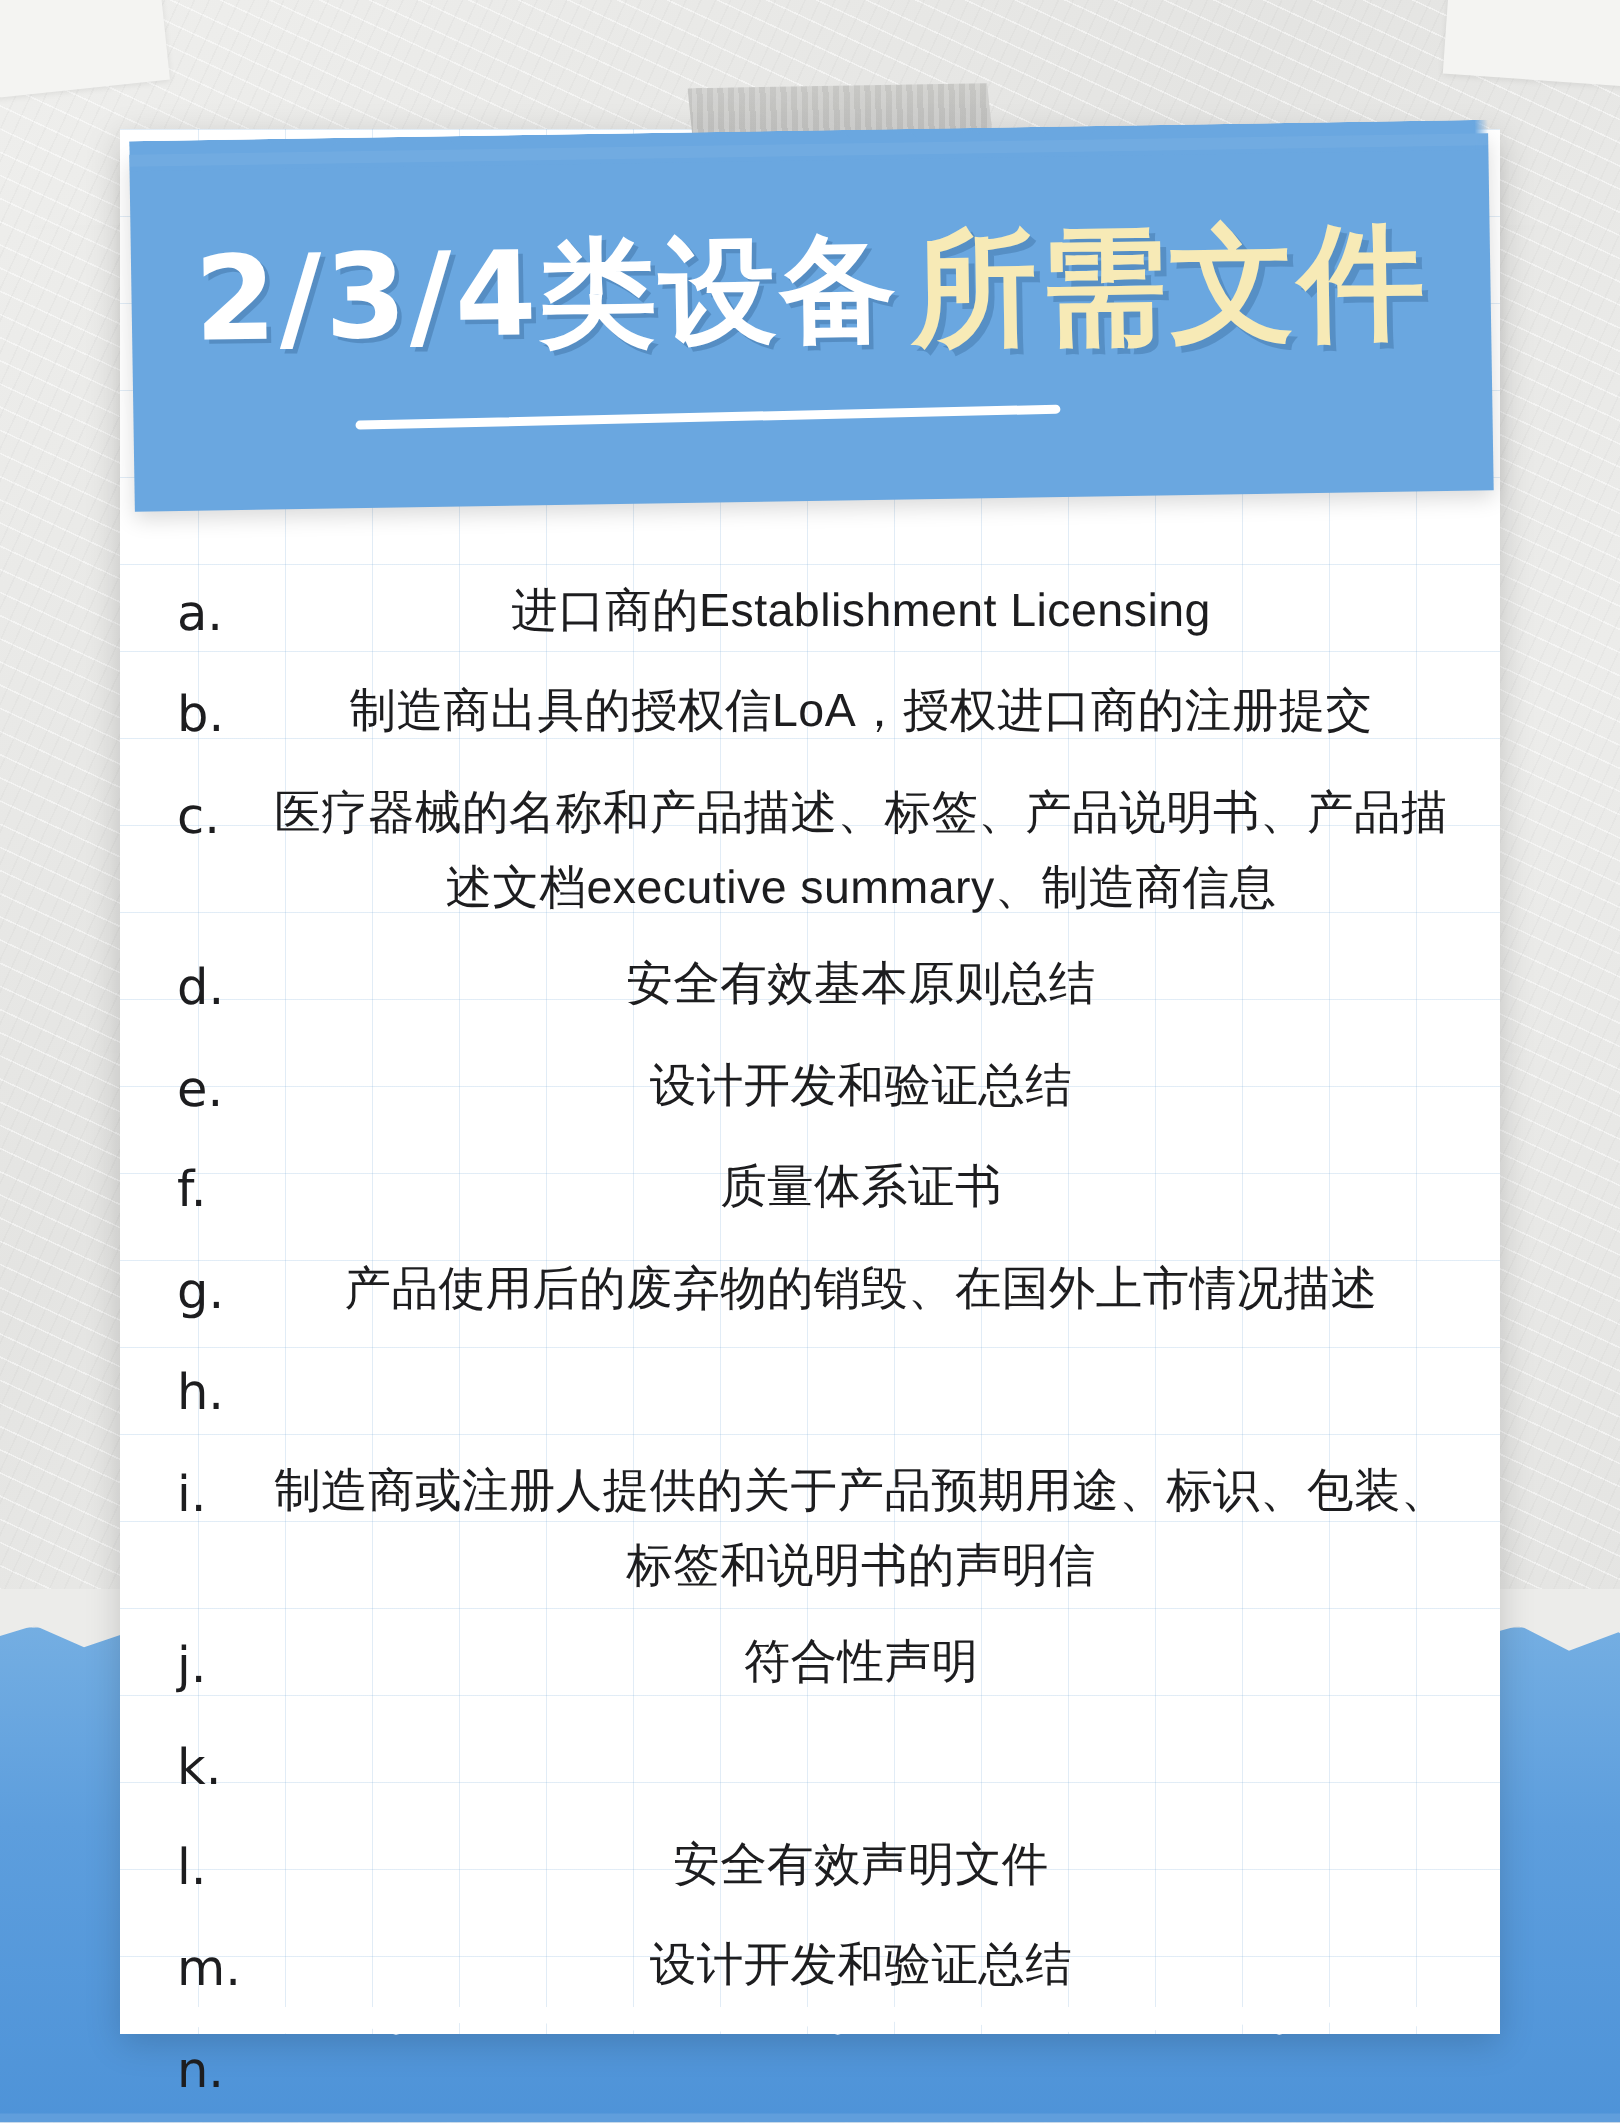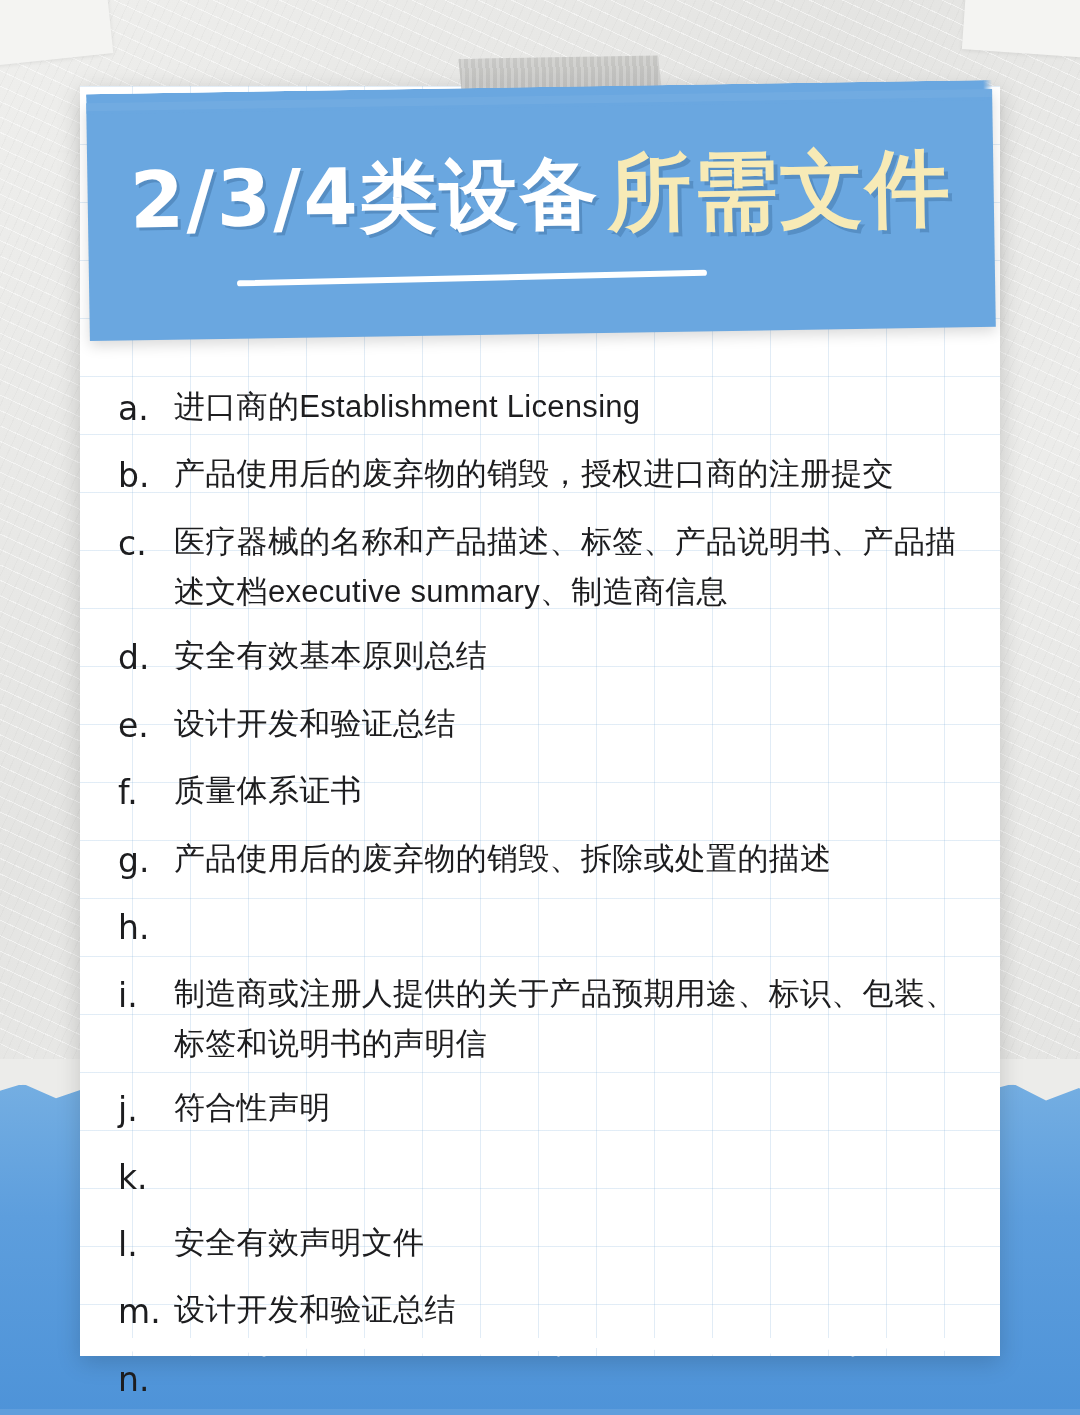--- a/index.html
+++ b/index.html
@@ -210,20 +210,21 @@
     color: #1d1d1f;
     line-height: 1.62;
     padding-left: 6px;
   }
   .doc-text {
     flex: 1 1 auto;
     font-size: 31px;
     color: #1d1d1f;
     line-height: 1.62;
     letter-spacing: 0.3px;
+    text-align: center;
   }
 
   
   .paper-scrap {
     position: absolute;
     background: #f4f4f2;
     box-shadow: 0 1px 4px rgba(0,0,0,0.08);
   }
 </style>
 </head>
@@ -257,21 +258,21 @@
 
 <div id="doc-list">
 
   <div class="doc-item">
     <div class="doc-marker">a.</div>
     <div class="doc-text">进口商的Establishment Licensing</div>
   </div>
 
   <div class="doc-item">
     <div class="doc-marker">b.</div>
-    <div class="doc-text">产品使用后的废弃物的销毁，授权进口商的注册提交</div>
+    <div class="doc-text">制造商出具的授权信LoA，授权进口商的注册提交</div>
   </div>
 
   <div class="doc-item">
     <div class="doc-marker">c.</div>
     <div class="doc-text">医疗器械的名称和产品描述、标签、产品说明书、产品描述文档executive summary、制造商信息</div>
   </div>
 
   <div class="doc-item">
     <div class="doc-marker">d.</div>
     <div class="doc-text">安全有效基本原则总结</div>
@@ -282,21 +283,21 @@
     <div class="doc-text">设计开发和验证总结</div>
   </div>
 
   <div class="doc-item">
     <div class="doc-marker">f.</div>
     <div class="doc-text">质量体系证书</div>
   </div>
 
   <div class="doc-item">
     <div class="doc-marker">g.</div>
-    <div class="doc-text">产品使用后的废弃物的销毁、拆除或处置的描述</div>
+    <div class="doc-text">产品使用后的废弃物的销毁、在国外上市情况描述</div>
   </div>
 
   <div class="doc-item">
     <div class="doc-marker">h.</div>
   </div>
 
   <div class="doc-item">
     <div class="doc-marker">i.</div>
     <div class="doc-text">制造商或注册人提供的关于产品预期用途、标识、包装、标签和说明书的声明信</div>
   </div>

